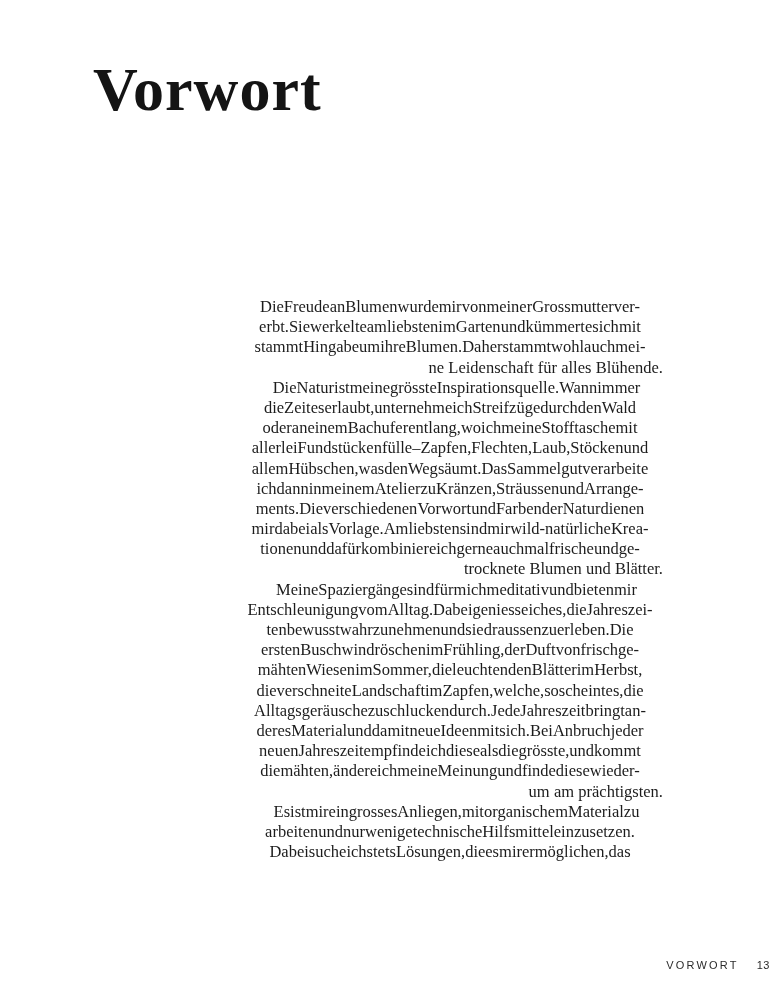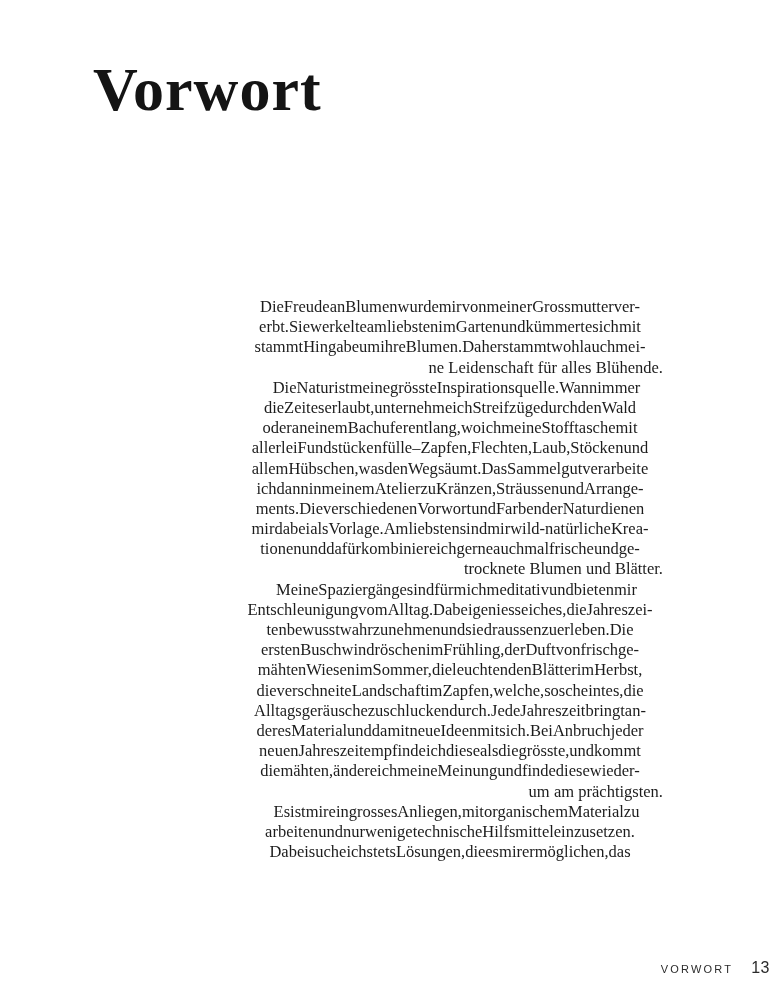--- a/index.html
+++ b/index.html
@@ -64,21 +64,21 @@
     align-items: baseline;
     gap: 18px;
     font-family: "Liberation Sans", sans-serif;
     color: #2b2b2b;
   }
   .footer-label {
     font-size: 11px;
     letter-spacing: 2.2px;
   }
   .page-number {
-    font-size: 16px;
+    font-size: 11px;
     letter-spacing: 0.5px;
     text-align: center;
   }
 </style>
 </head>
 <body>
 
 <div class="page">
   <h1 class="heading">Vorwort</h1>
 

